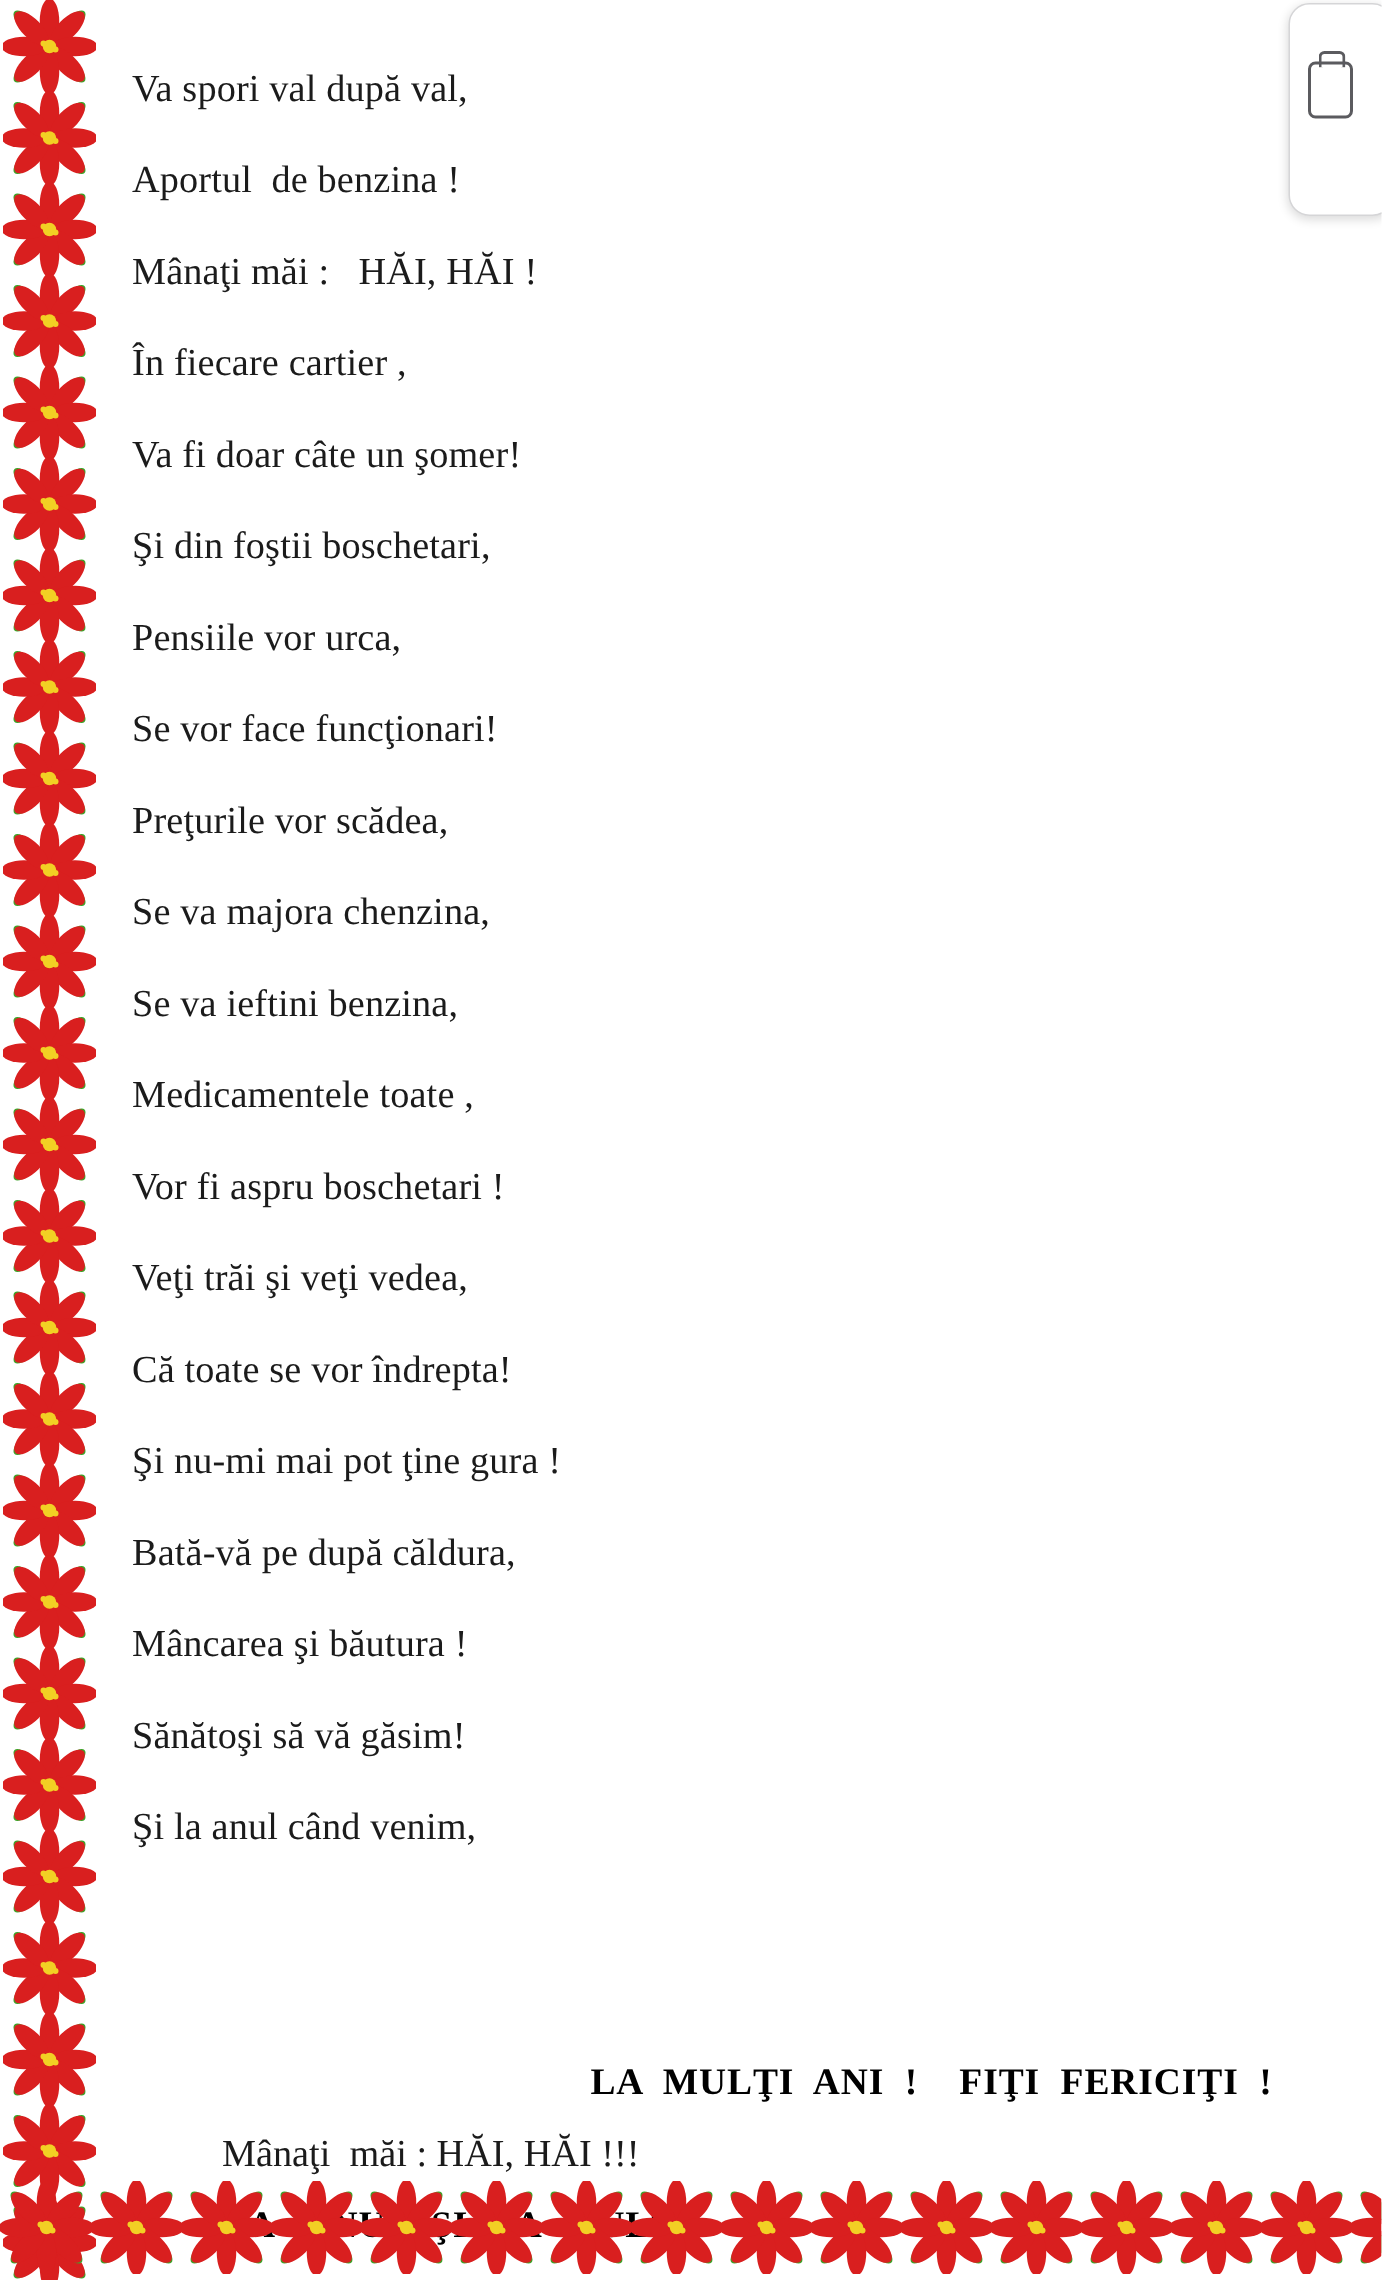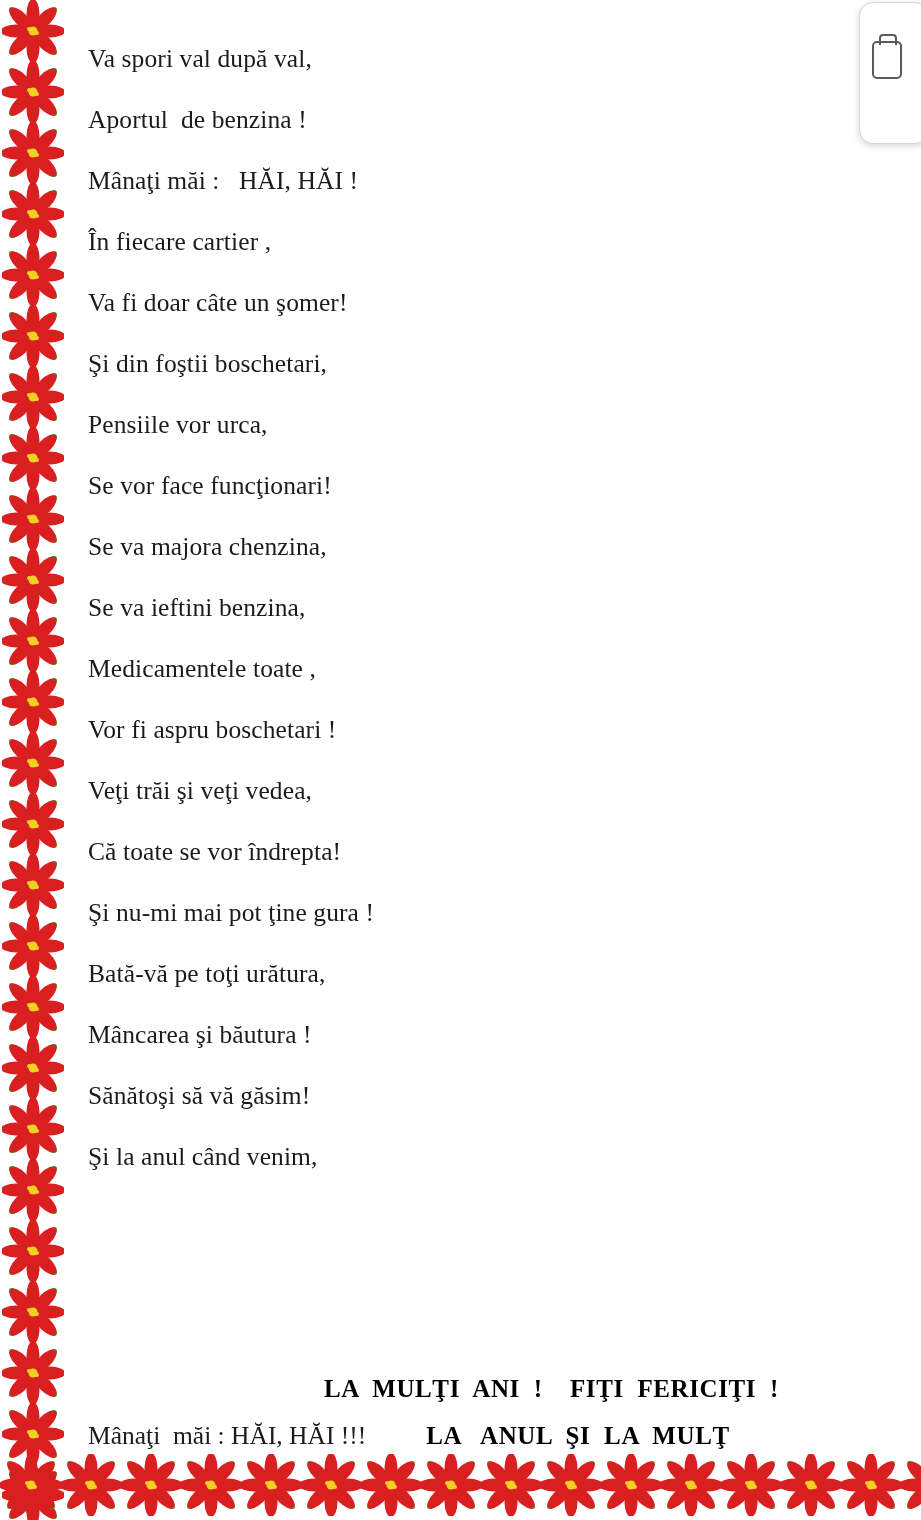--- a/index.html
+++ b/index.html
@@ -81,24 +81,25 @@
     width: 830px;
   }
   .closing-1 {
     font-size: 25px;
     font-weight: bold;
     color: #000;
     white-space: pre;
     padding-left: 236px;
     line-height: 46px;
     letter-spacing: 0.6px;
+    text-align: center;
   }
   .last-row {
     display: flex;
-    flex-direction: row;
+    flex-direction: column;
     align-items: baseline;
     line-height: 48px;
     white-space: pre;
   }
   .last-left {
     font-size: 25.5px;
     color: #1b1b1b;
   }
   .last-right {
     font-size: 25px;
@@ -851,28 +852,29 @@
 <div class="page">
   <div class="verse">
       <div class="line">Va spori val după val,</div>
       <div class="line">Aportul  de benzina !</div>
       <div class="line">Mânaţi măi :   HĂI, HĂI !</div>
       <div class="line">În fiecare cartier ,</div>
       <div class="line">Va fi doar câte un şomer!</div>
       <div class="line">Şi din foştii boschetari,</div>
       <div class="line">Pensiile vor urca,</div>
       <div class="line">Se vor face funcţionari!</div>
+      <div class="line">Preţurile vor scădea,</div>
       <div class="line">Se va majora chenzina,</div>
       <div class="line">Se va ieftini benzina,</div>
       <div class="line">Medicamentele toate ,</div>
       <div class="line">Vor fi aspru boschetari !</div>
       <div class="line">Veţi trăi şi veţi vedea,</div>
       <div class="line">Că toate se vor îndrepta!</div>
       <div class="line">Şi nu-mi mai pot ţine gura !</div>
-      <div class="line">Bată-vă pe toţi urătura,</div>
+      <div class="line">Bată-vă pe după căldura,</div>
       <div class="line">Mâncarea şi băutura !</div>
       <div class="line">Sănătoşi să vă găsim!</div>
       <div class="line">Şi la anul când venim,</div>
     </div>
   <div class="closing-wrap">
     <div class="closing-1">LA  MULŢI  ANI  !    FIŢI  FERICIŢI  !</div>
     <div class="last-row">
       <span class="last-left">Mânaţi  măi : HĂI, HĂI !!!</span>
       <span class="last-right">LA   ANUL  ŞI  LA  MULŢ</span>
     </div>

